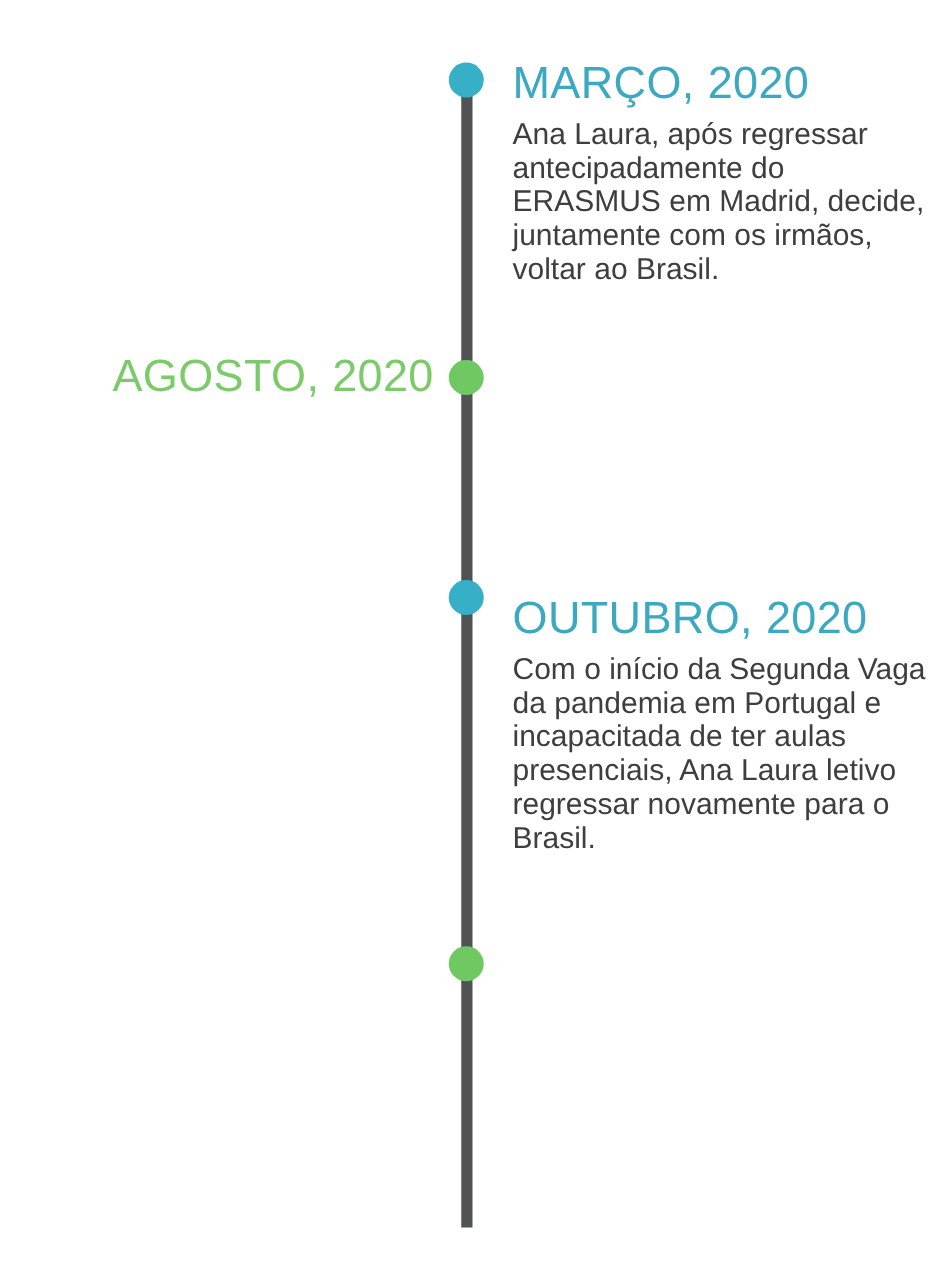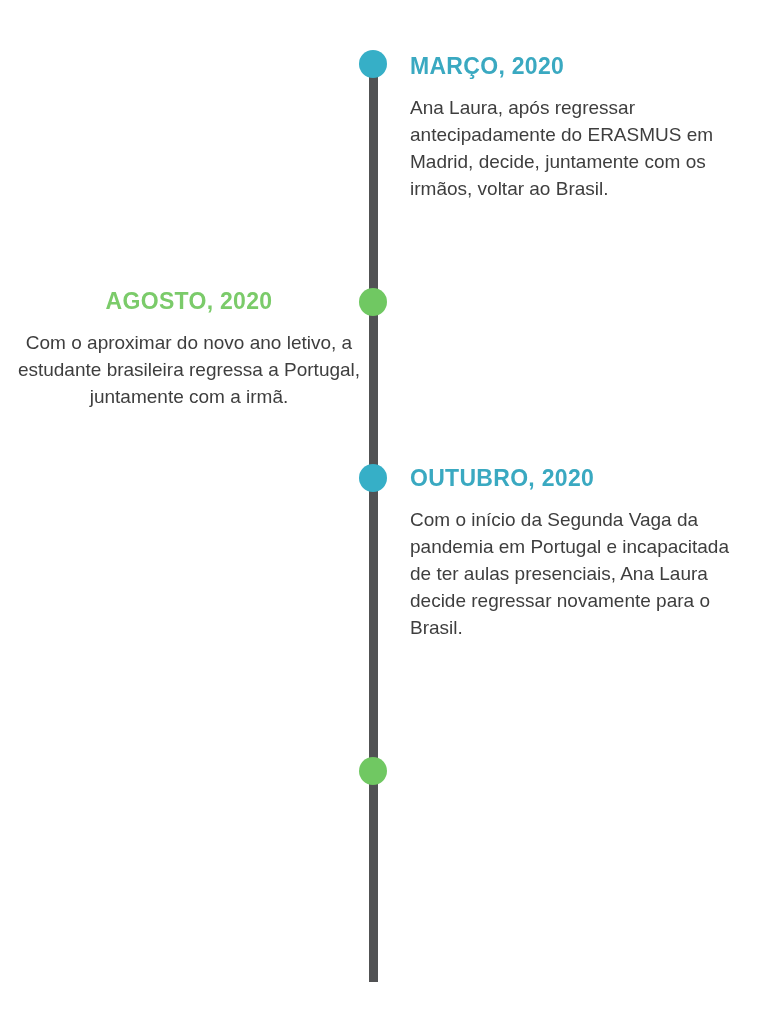--- a/index.html
+++ b/index.html
@@ -39,41 +39,41 @@
 
   .event {
     position: absolute;
   }
   .event.right {
     left: 410px;
     width: 338px;
     text-align: left;
   }
   .event.left {
-    left: 17px;
+    left: 3px;
     width: 344px;
-    text-align: center;
+    text-align: right;
   }
   .event.e0 { top: 49px; }
   .event.e1 { top: 284px; }
-  .event.e2 { top: 461px; }
+  .event.e2 { top: 477px; }
   .event.e3 { top: 753px; }
 
   .event-title {
-    font-size: 23px;
-    font-weight: 700;
+    font-size: 36px;
+    font-weight: 400;
     line-height: 34px;
     margin: 0 0 11px 0;
     letter-spacing: 0.3px;
   }
   .event.right .event-title { color: var(--teal_text, #3aa9c1); }
   .event.left  .event-title { color: var(--green_text, #7bcb6a); }
 
   .event-body {
-    font-size: 19px;
+    font-size: 24px;
     line-height: 27px;
     color: var(--body_text, #3e3e3e);
     margin: 0;
   }
 </style>
 </head>
 <body>
 
 <div class="page">
 
@@ -84,24 +84,23 @@
   <div class="dot teal d2"></div>
   <div class="dot green d3"></div>
 
   <div class="event right e0">
     <h2 class="event-title">MARÇO, 2020</h2>
     <p class="event-body">Ana Laura, após regressar antecipadamente do ERASMUS em Madrid, decide, juntamente com os irmãos, voltar ao Brasil.</p>
   </div>
 
   <div class="event left e1">
     <h2 class="event-title">AGOSTO, 2020</h2>
-    <p class="event-body">Com o aproximar do novo ano letivo, a estudante brasileira regressa a Portugal, juntamente com a irmã.</p>
   </div>
 
   <div class="event right e2">
     <h2 class="event-title">OUTUBRO, 2020</h2>
-    <p class="event-body">Com o início da Segunda Vaga da pandemia em Portugal e incapacitada de ter aulas presenciais, Ana Laura decide regressar novamente para o Brasil.</p>
+    <p class="event-body">Com o início da Segunda Vaga da pandemia em Portugal e incapacitada de ter aulas presenciais, Ana Laura letivo regressar novamente para o Brasil.</p>
   </div>
 
   <div class="event left e3">
   </div>
 
 </div>
 
 </body></html>

